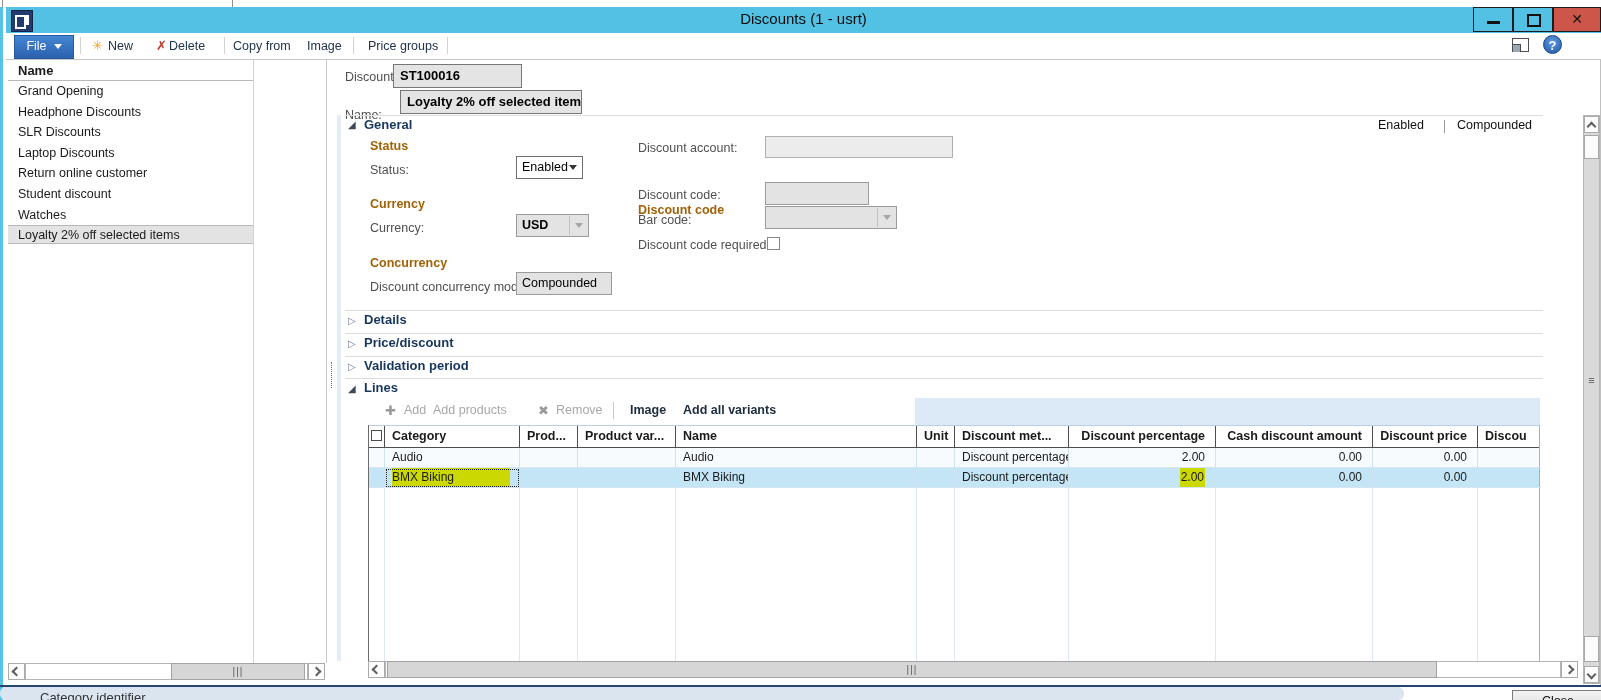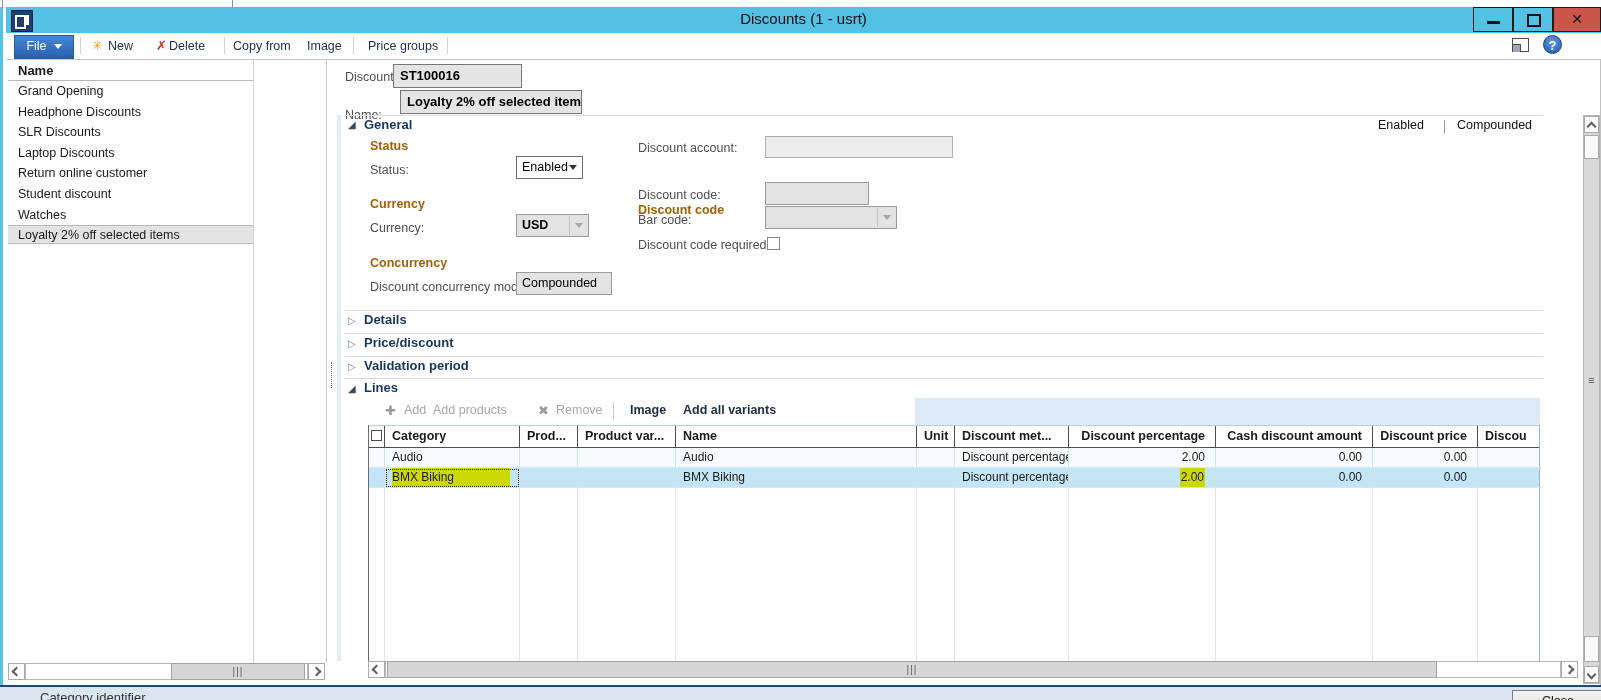--- a/index.html
+++ b/index.html
@@ -111,21 +111,21 @@
   .c9{width:105px;}
   .c10{width:63px;border-right:none!important;}
   .hdr-check{position:absolute;left:2px;top:4px;width:11px;height:11px;border:1px solid #4d4d4d;background:#fff;box-sizing:border-box;}
   .focus-cell{outline:1px dotted #222;outline-offset:-2px;}
   .hl-cat{display:inline-block;width:118px;background:#cbd802;}
   .hl-num{display:inline-block;background:#cbd802;padding:0 1px;}
   .grid-empty{position:relative;height:174px;}
   .gvline{position:absolute;top:0;width:1px;height:100%;background:#dbe8f4;}
   
   .status-border{position:absolute;left:0;top:685px;width:1601px;height:2px;background:#24456e;}
-  .statusbar{position:absolute;left:0;top:687px;width:1601px;height:13px;background:#dbe5f0;}
+  .statusbar{position:absolute;left:0;top:687px;width:1404px;height:13px;background:#dbe5f0;border-radius:6px;}
   .status-text{position:absolute;left:40px;top:3px;font-size:13px;color:#333;}
   .close-btn{position:absolute;left:1512px;top:690px;width:92px;height:24px;background:linear-gradient(#f2f2f2,#dcdcdc);
     border:1px solid #7d7d7d;box-sizing:border-box;text-align:center;font-size:12.5px;line-height:20px;color:#111;}
 </style>
 </head>
 <body>
 
 <div class="artifact-line" style="left:2px;top:0;width:1px;height:33px;"></div>
 <div class="artifact-line" style="left:232px;top:0;width:1px;height:7px;"></div>
 <div class="edge-left"></div>

